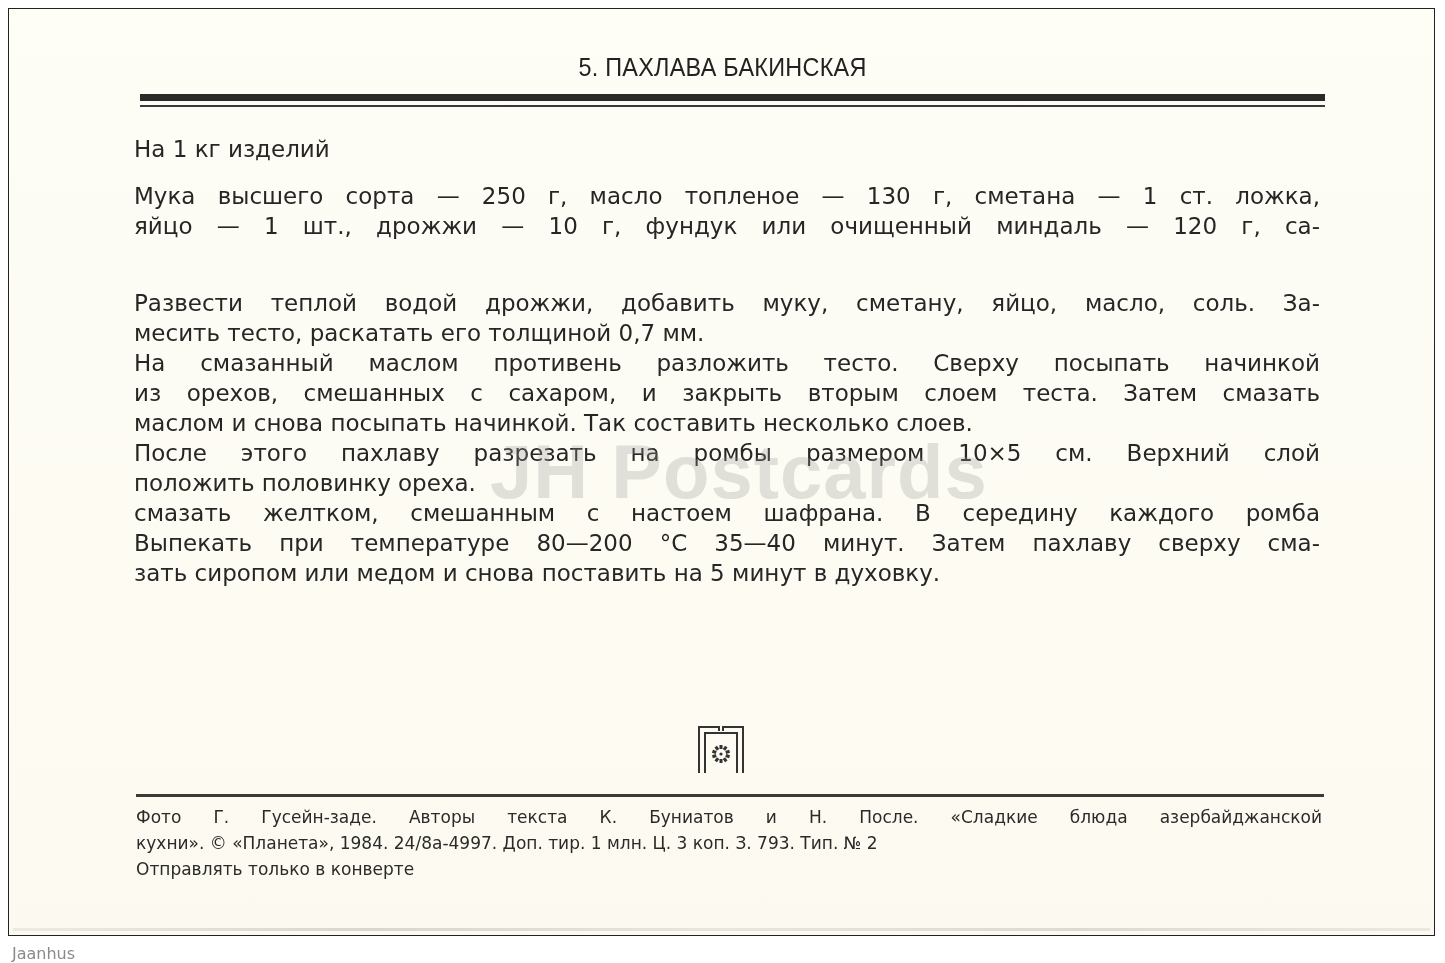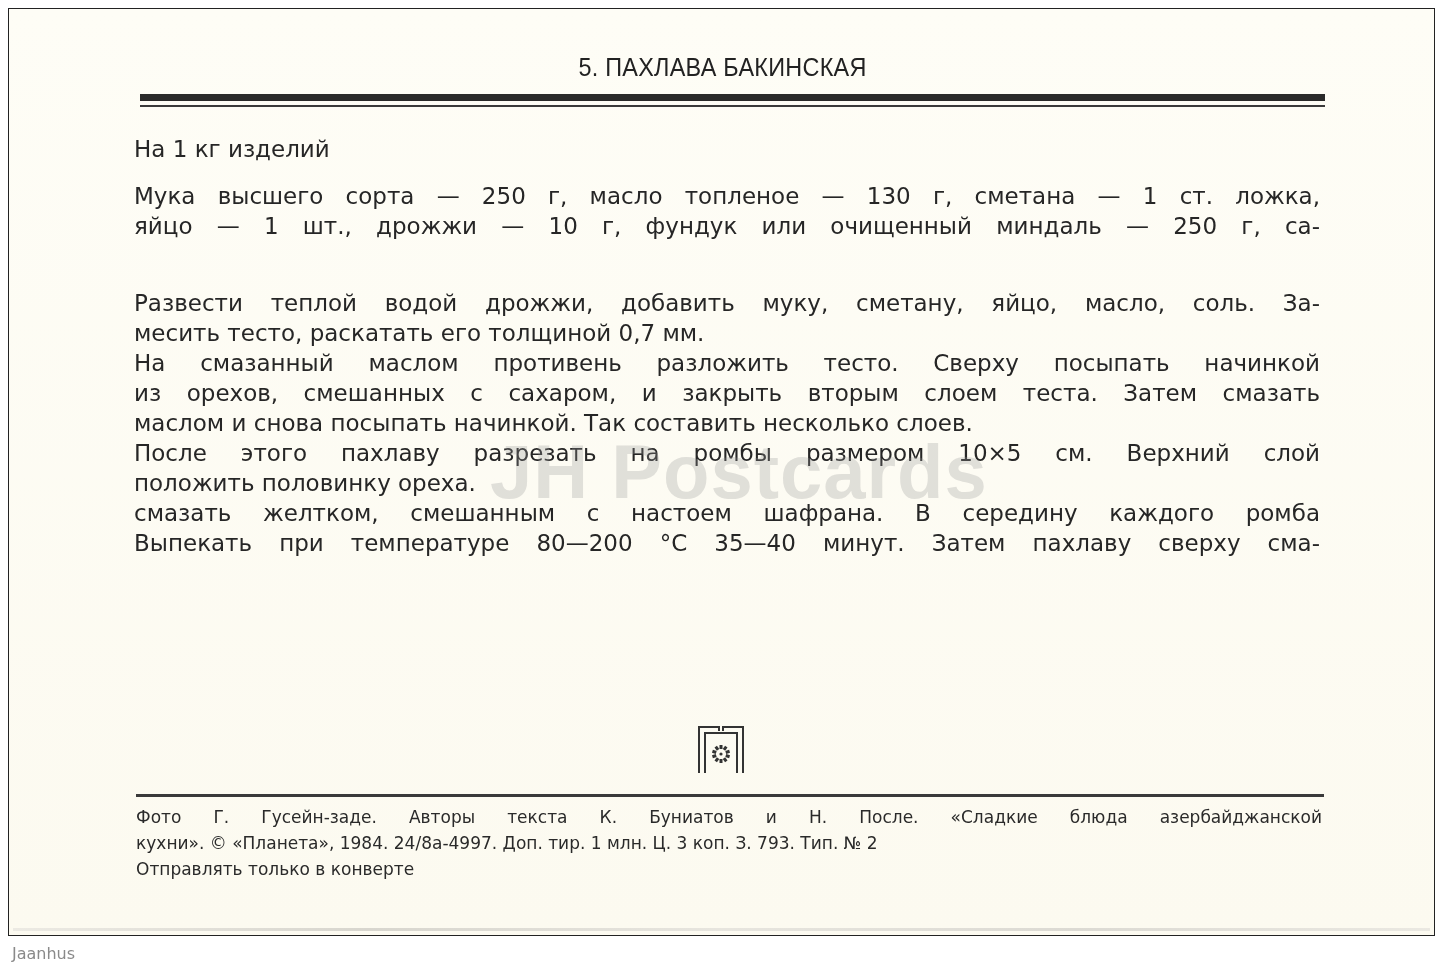--- a/index.html
+++ b/index.html
@@ -75,33 +75,34 @@
 <div class="title">5. ПАХЛАВА БАКИНСКАЯ</div>
 <div class="rule-thick"></div>
 <div class="rule-thin"></div>
 
 <div class="body-text portion">
   <span class="line last">На 1 кг изделий</span>
 </div>
 
 <div class="body-text ingredients">
   <span class="line">Мука высшего сорта — 250 г, масло топленое — 130 г, сметана — 1 ст. ложка,</span>
-  <span class="line">яйцо — 1 шт., дрожжи — 10 г, фундук или очищенный миндаль — 250 г, са-</span>
+  <span class="line">яйцо — 1 шт., дрожжи — 10 г, фундук или очищенный миндаль — 120 г, са-</span>
 </div>
 
 <div class="body-text method">
   <span class="line">Развести теплой водой дрожжи, добавить муку, сметану, яйцо, масло, соль. За-</span>
   <span class="line last">месить тесто, раскатать его толщиной 0,7 мм.</span>
   <span class="line">На смазанный маслом противень разложить тесто. Сверху посыпать начинкой</span>
   <span class="line">из орехов, смешанных с сахаром, и закрыть вторым слоем теста. Затем смазать</span>
   <span class="line last">маслом и снова посыпать начинкой. Так составить несколько слоев.</span>
   <span class="line">После этого пахлаву разрезать на ромбы размером 10×5 см. Верхний слой</span>
   <span class="line last">положить половинку ореха.</span>
   <span class="line">смазать желтком, смешанным с настоем шафрана. В середину каждого ромба</span>
   <span class="line">Выпекать при температуре 80—200 °С 35—40 минут. Затем пахлаву сверху сма-</span>
+  <span class="line last">зать сиропом или медом и снова поставить на 5 минут в духовку.</span>
 </div>
 
 <div class="watermark">JH Postcards</div>
 
 <div class="logo">
   <svg width="52" height="52" viewBox="0 0 52 52">
     <g fill="none" stroke="#333" stroke-width="2">
       <path d="M4 50 V4 H24 V8"></path>
       <path d="M48 50 V4 H28 V8"></path>
       <path d="M10 50 V10 H42 V50"></path>

